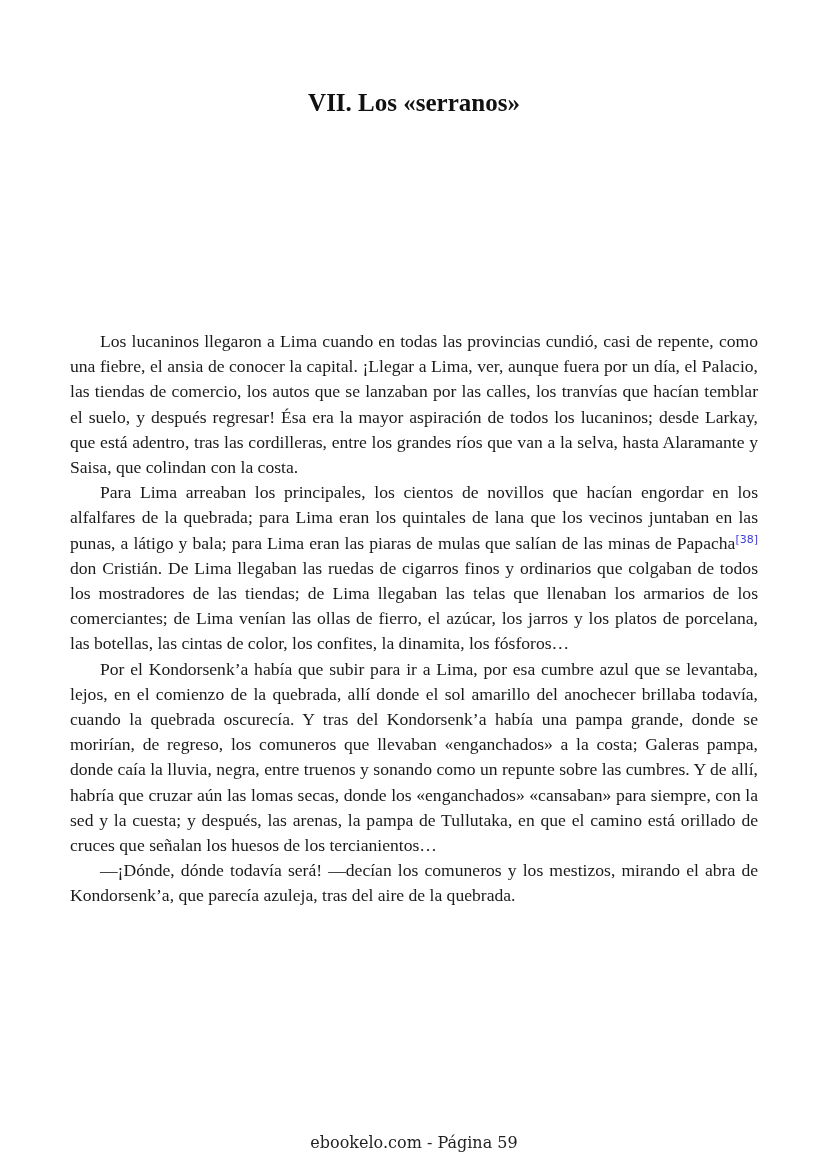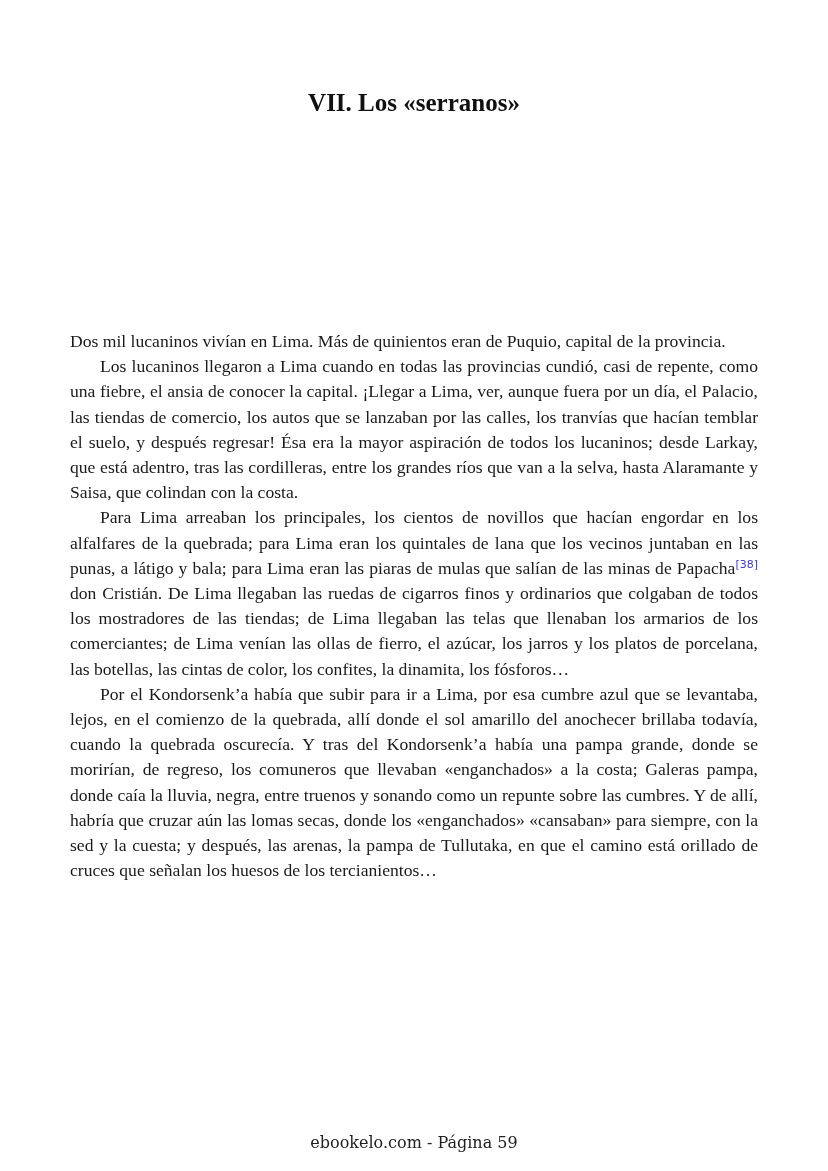--- a/index.html
+++ b/index.html
@@ -63,19 +63,19 @@
       line-height: 22px;
       color: #222;
     }
   </style>
 </head>
 <body>
 
 <h1 class="page-title">VII. Los «serranos»</h1>
 
 <div class="body-text">
-  <p class="first">Dos mil lucaninos vivían en Lima. Más de quinientos eran de Puquio, capital de la provincia.</p>
   <p>Los lucaninos llegaron a Lima cuando en todas las provincias cundió, casi de repente, como una fiebre, el ansia de conocer la capital. ¡Llegar a Lima, ver, aunque fuera por un día, el Palacio, las tiendas de comercio, los autos que se lanzaban por las calles, los tranvías que hacían temblar el suelo, y después regresar! Ésa era la mayor aspiración de todos los lucaninos; desde Larkay, que está adentro, tras las cordilleras, entre los grandes ríos que van a la selva, hasta Alaramante y Saisa, que colindan con la costa.</p>
   <p><span>Para Lima arreaban los principales, los cientos de novillos que hacían engordar en los alfalfares de la quebrada; para Lima eran los quintales de lana que los vecinos juntaban en las punas, a látigo y bala; para Lima eran las piaras de mulas que salían de las minas de Papacha</span><a class="footnote-ref">[38]</a><span> don Cristián. De Lima llegaban las ruedas de cigarros finos y ordinarios que colgaban de todos los mostradores de las tiendas; de Lima llegaban las telas que llenaban los armarios de los comerciantes; de Lima venían las ollas de fierro, el azúcar, los jarros y los platos de porcelana, las botellas, las cintas de color, los confites, la dinamita, los fósforos…</span></p>
   <p>Por el Kondorsenk’a había que subir para ir a Lima, por esa cumbre azul que se levantaba, lejos, en el comienzo de la quebrada, allí donde el sol amarillo del anochecer brillaba todavía, cuando la quebrada oscurecía. Y tras del Kondorsenk’a había una pampa grande, donde se morirían, de regreso, los comuneros que llevaban «enganchados» a la costa; Galeras pampa, donde caía la lluvia, negra, entre truenos y sonando como un repunte sobre las cumbres. Y de allí, habría que cruzar aún las lomas secas, donde los «enganchados» «cansaban» para siempre, con la sed y la cuesta; y después, las arenas, la pampa de Tullutaka, en que el camino está orillado de cruces que señalan los huesos de los tercianientos…</p>
+  <p>—¡Dónde, dónde todavía será! —decían los comuneros y los mestizos, mirando el abra de Kondorsenk’a, que parecía azuleja, tras del aire de la quebrada.</p>
 </div>
 
 <div class="page-footer">ebookelo.com - Página 59</div>
 
 </body></html>

